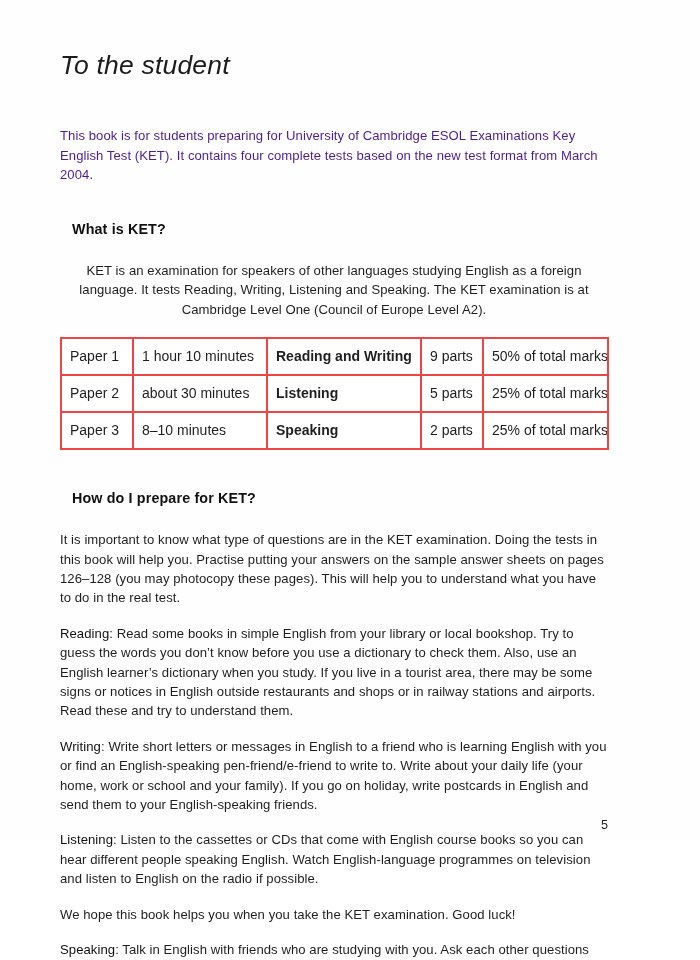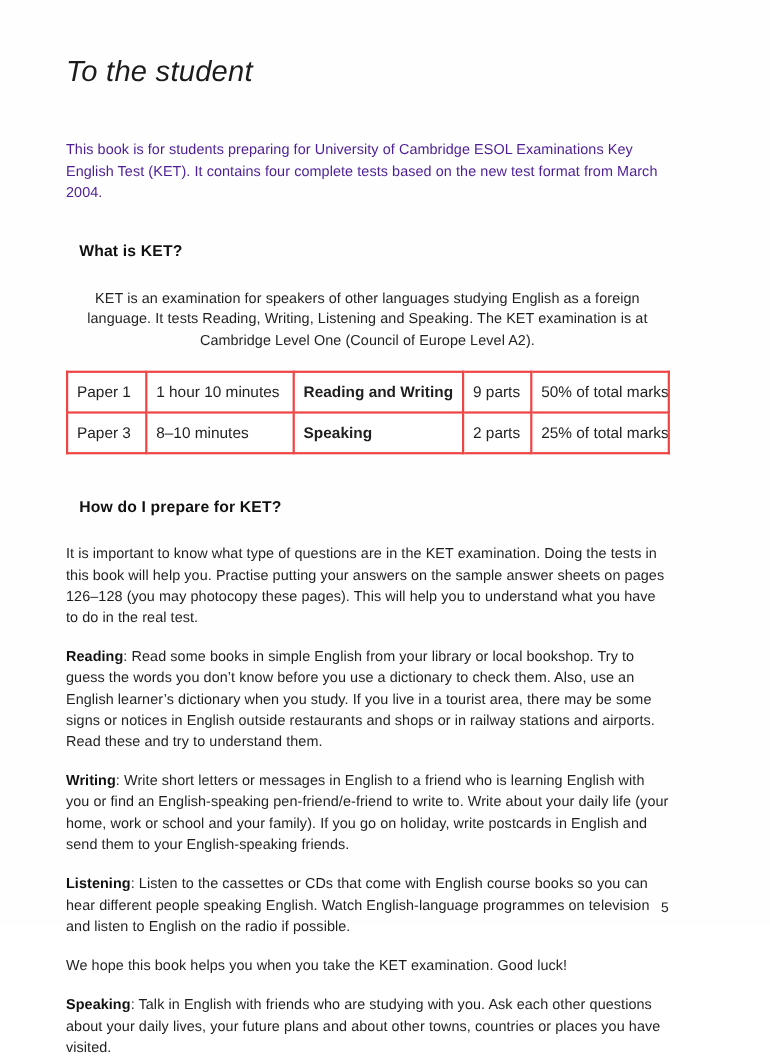--- a/index.html
+++ b/index.html
@@ -116,21 +116,21 @@
 
   .para-prepare {
     padding-top: 12px;
   }
 
   .skill-para {
     padding-top: 16px;
   }
 
   .skill-para .lead {
-    font-weight: bold;
+    font-weight: normal;
     color: #111111;
   }
 
   .closing-para {
     padding-top: 16px;
   }
 
   .page-number {
     position: absolute;
     left: 0;
@@ -166,20 +166,27 @@
         </colgroup>
         <tbody>
           <tr>
             <td>Paper 1</td>
             <td>1 hour 10 minutes</td>
             <td class="skill-cell">Reading and Writing</td>
             <td>9 parts</td>
             <td>50% of total marks</td>
           </tr>
           <tr>
+            <td>Paper 2</td>
+            <td>about 30 minutes</td>
+            <td class="skill-cell">Listening</td>
+            <td>5 parts</td>
+            <td>25% of total marks</td>
+          </tr>
+          <tr>
             <td>Paper 3</td>
             <td>8–10 minutes</td>
             <td class="skill-cell">Speaking</td>
             <td>2 parts</td>
             <td>25% of total marks</td>
           </tr>
         </tbody>
       </table>
     </div>
 

